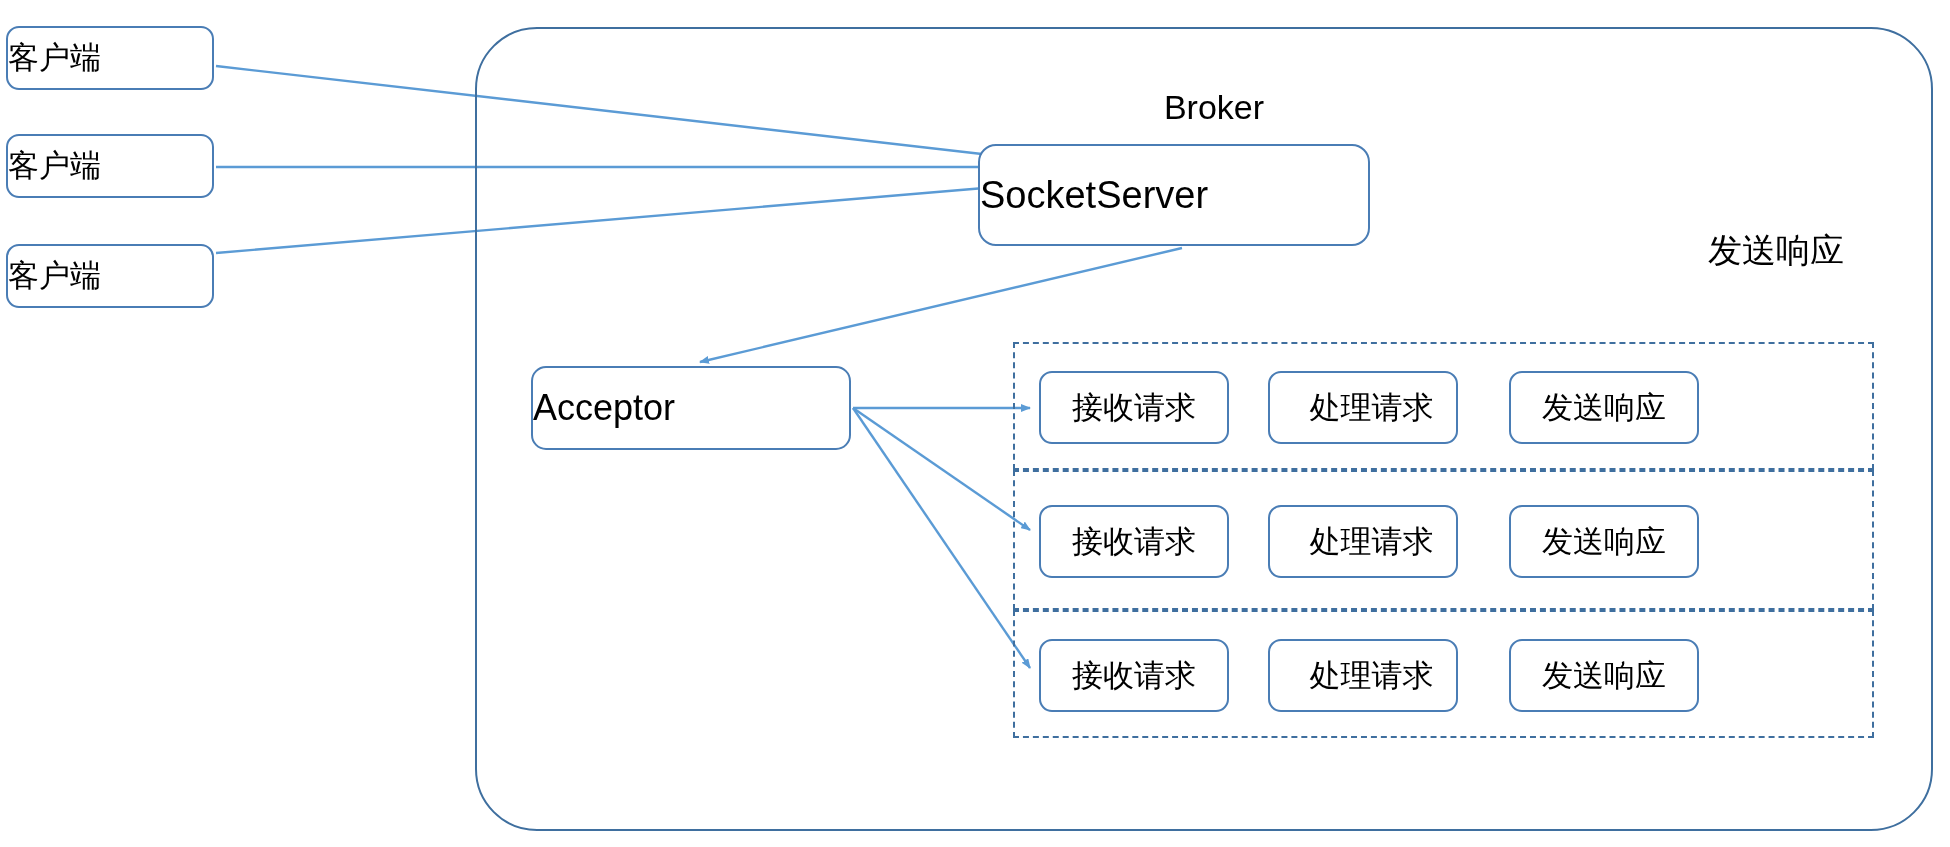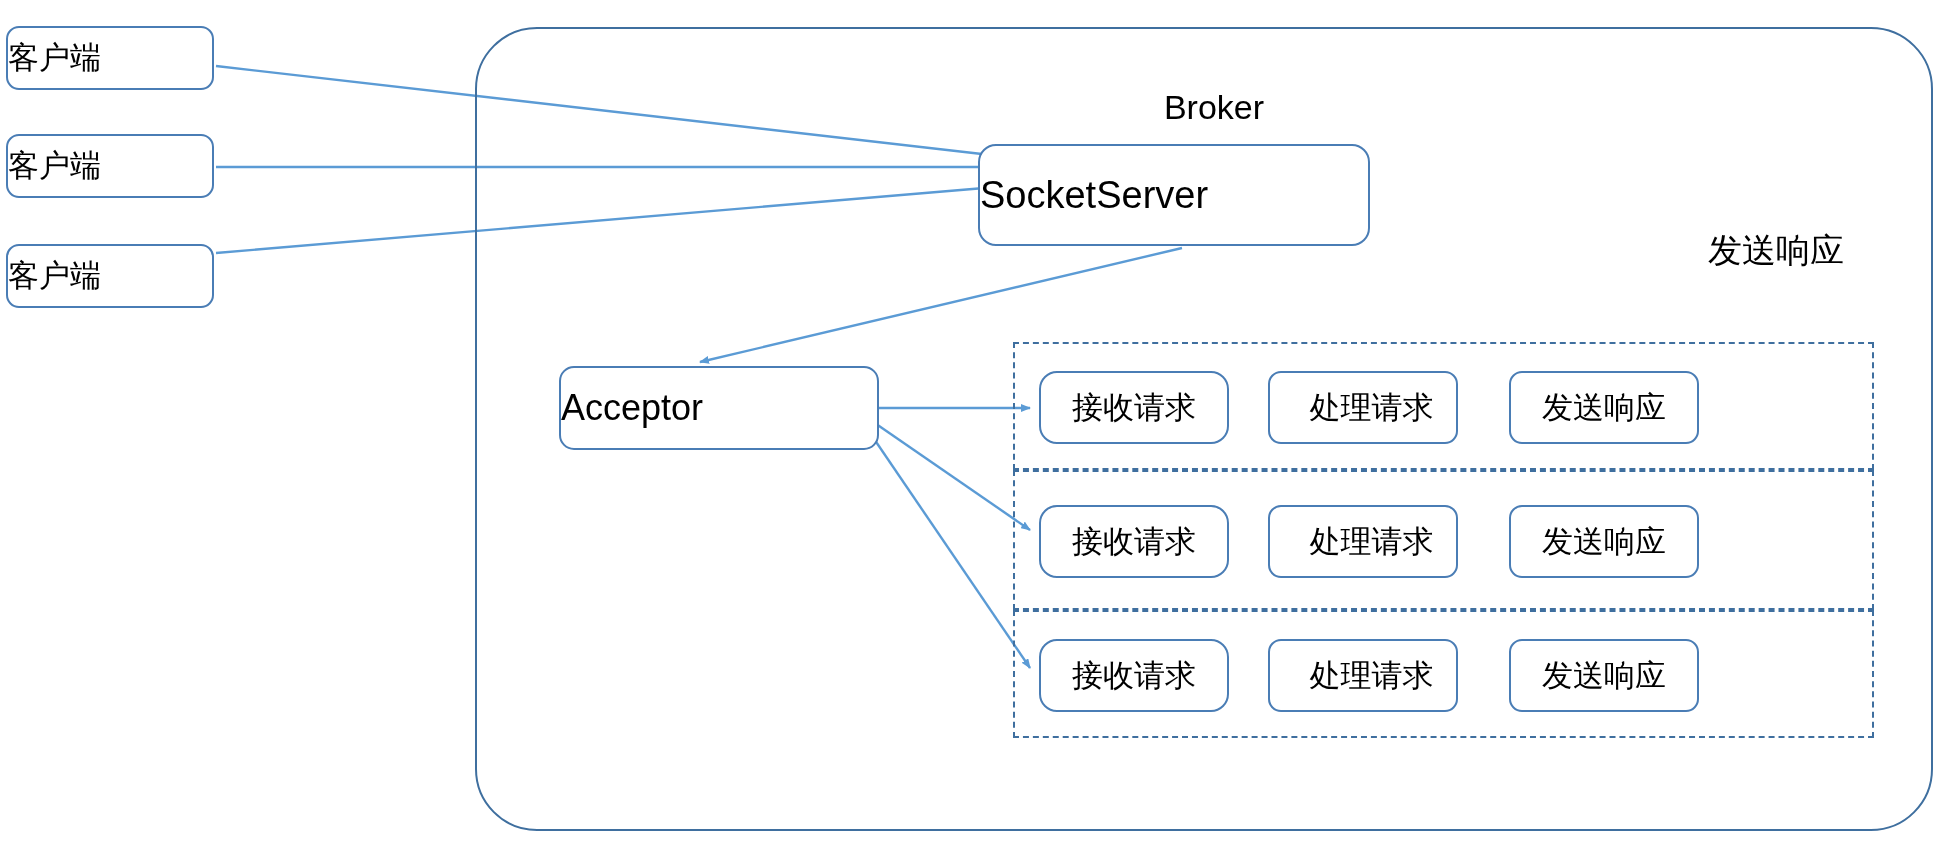--- a/index.html
+++ b/index.html
@@ -75,21 +75,21 @@
   #socket-server {
     left: 978px;
     top: 144px;
     width: 392px;
     height: 102px;
     font-size: 38px;
     border-radius: 18px;
   }
 
   #acceptor {
-    left: 559px;
+    left: 531px;
     top: 366px;
     width: 320px;
     height: 84px;
     font-size: 36px;
     border-radius: 15px;
   }
 
   
   #thread-pool-label {
     position: absolute;
@@ -121,21 +121,21 @@
     border-radius: 13px;
     display: flex;
     align-items: center;
     justify-content: center;
     font-size: 31px;
     color: #000000;
     white-space: nowrap;
     height: 73px;
     width: 190px;
   }
-  .stage.col-0 { left: 24px; border-radius: 18px; }
+  .stage.col-0 { left: 24px; }
   .stage.col-1 { left: 253px; padding-left: 17px; }
   .stage.col-2 { left: 494px; }
   #pool-row-1 .stage { top: 27px; }
   #pool-row-2 .stage { top: 33px; }
   #pool-row-3 .stage { top: 27px; }
 </style>
 </head>
 <body>
 
 <div id="canvas">

